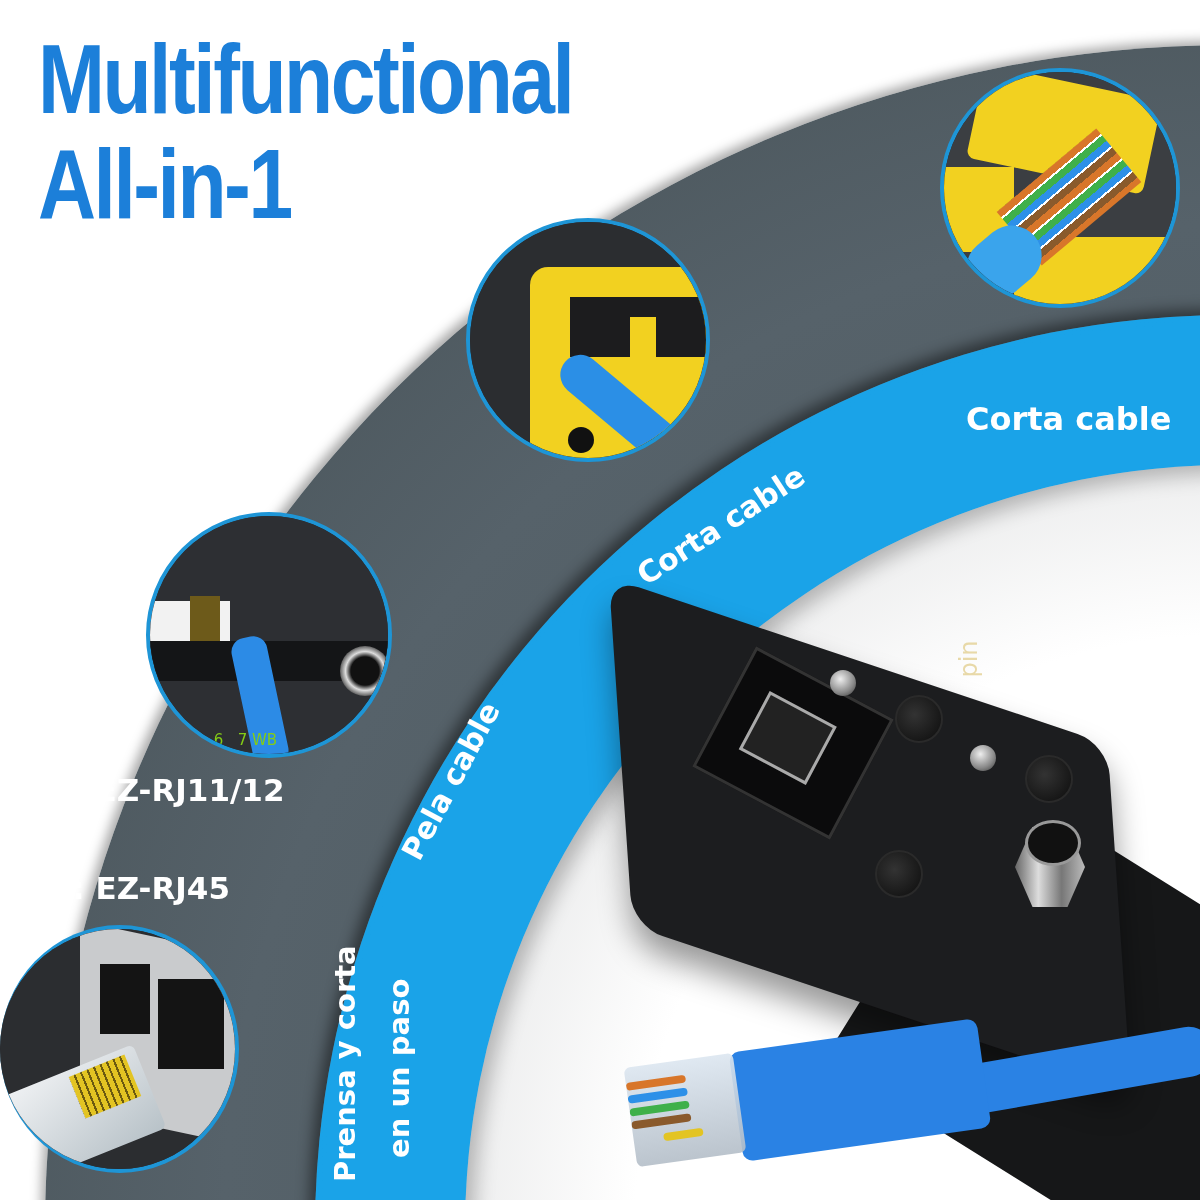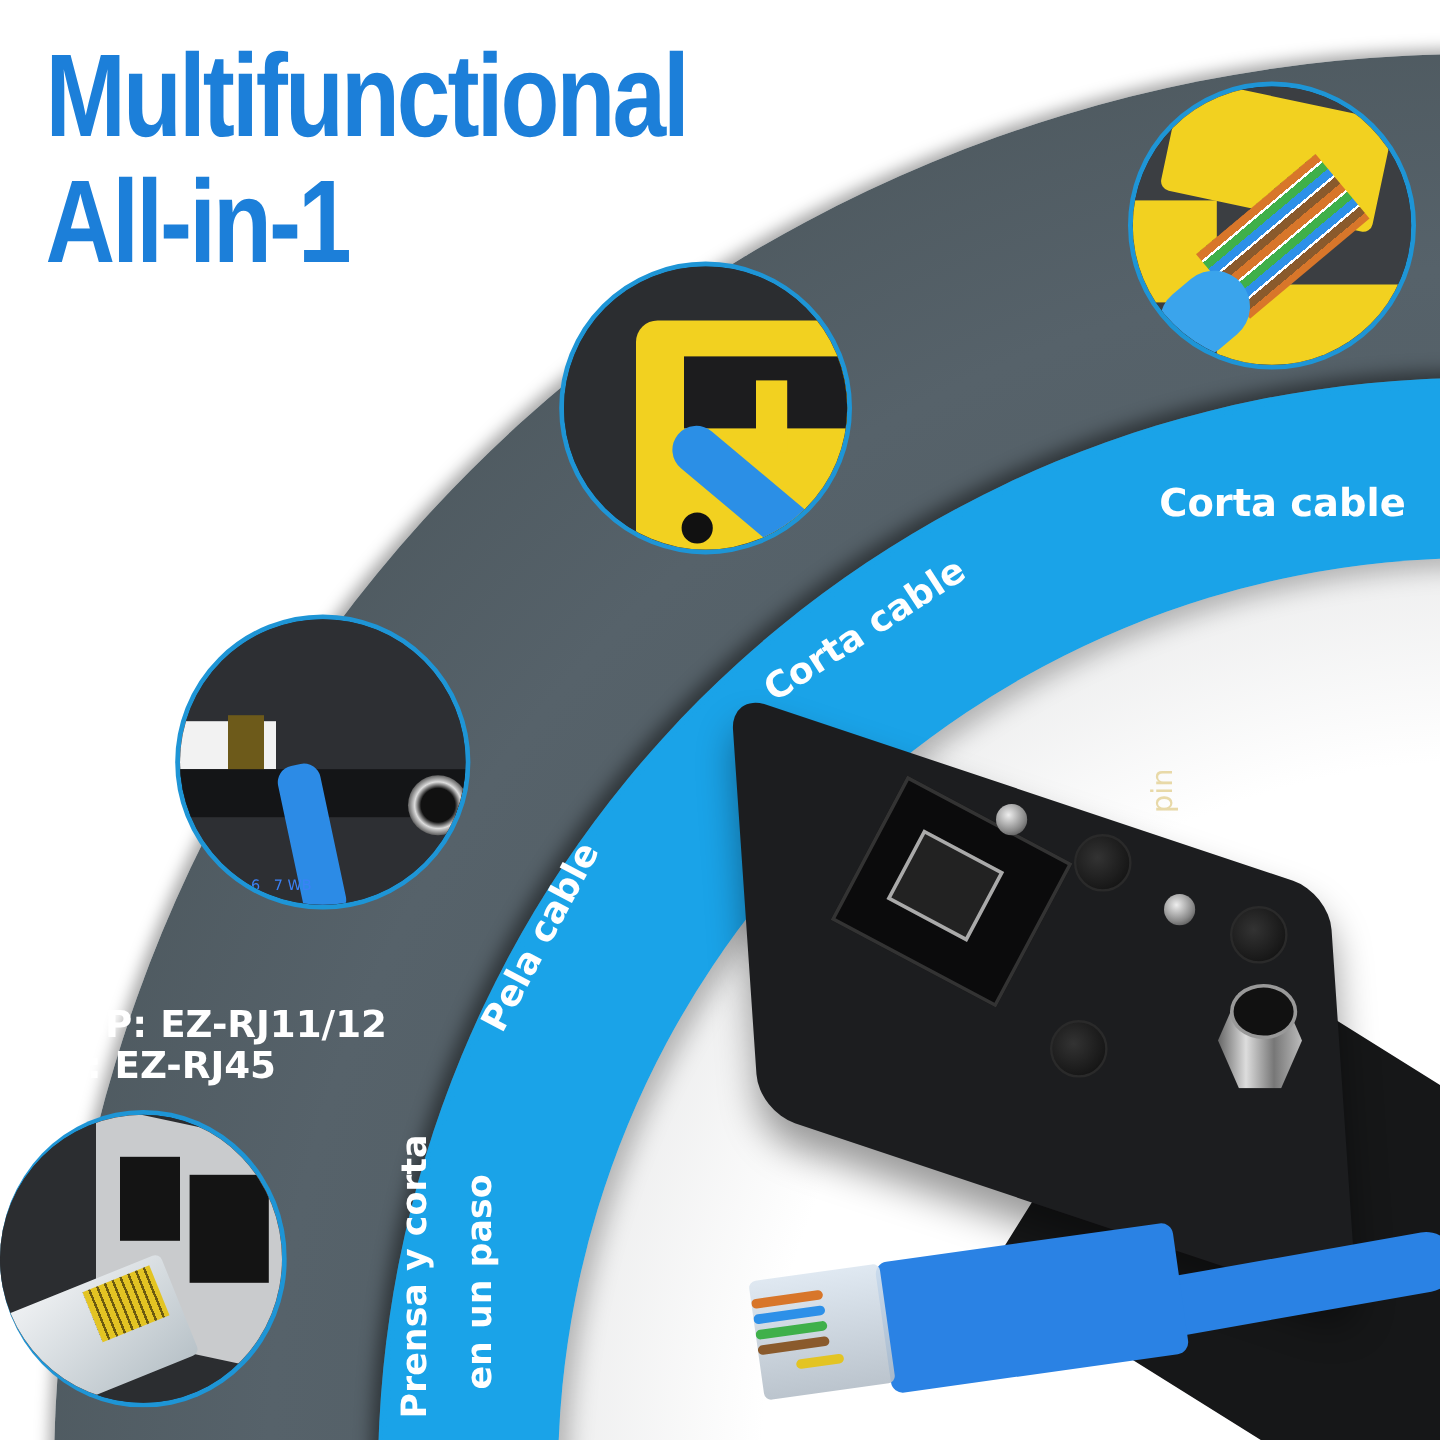--- a/index.html
+++ b/index.html
@@ -15,21 +15,21 @@
 
   .label { position:absolute; color:#ffffff; font-family:"DejaVu Sans", sans-serif; font-weight:bold; font-size:30px; white-space:nowrap; transform-origin:left center; }
   #label-corta-1 { left:966px; top:400px; font-size:32px; }
   #label-corta-2 { left:640px; top:560px; transform:rotate(-33deg); }
   #label-pela { left:410px; top:840px; transform:rotate(-62deg); }
   .vertical-text { position:absolute; color:#fff; font-family:"DejaVu Sans", sans-serif; font-weight:bold; font-size:29px; white-space:nowrap; transform:rotate(-90deg); transform-origin:left top; }
   #label-prensa-1 { left:328px; top:1182px; }
   #label-prensa-2 { left:382px; top:1158px; }
 
   .connector-text { position:absolute; left:28px; color:#fff; font-family:"DejaVu Sans", sans-serif; font-weight:bold; font-size:31px; white-space:nowrap; }
-  #conn-6p { top:836px;margin-left:38px; }
+  #conn-6p { top:772px; }
   #conn-8p { top:870px; }
 
   .detail { position:absolute; border-radius:50%; border:4px solid #1e95d6; overflow:hidden; background:#2a2d30; }
   #detail-top-right { left:940px; top:68px; width:232px; height:232px; }
   #detail-mid { left:466px; top:218px; width:236px; height:236px; }
   #detail-left { left:146px; top:512px; width:238px; height:238px; }
   #detail-bottom-left { left:0px; top:925px; width:235px; height:240px; border-left:none; }
 
   .shape { position:absolute; }
   .yellow { background:#f2d120; }
@@ -81,21 +81,21 @@
   <div class="shape" style="left:98px;top:205px;width:26px;height:26px;border-radius:50%;background:#111;"></div>
 </div>
 
 <div class="detail" id="detail-left">
   <div class="shape" style="left:0;top:0;width:238px;height:238px;background:#2d2f33;"></div>
   <div class="shape" style="left:0;top:85px;width:80px;height:40px;background:#f2f2f2;"></div>
   <div class="shape" style="left:40px;top:80px;width:30px;height:50px;background:#6d5a1a;"></div>
   <div class="shape" style="left:0;top:125px;width:238px;height:40px;background:#141517;"></div>
   <div class="shape cable" style="left:92px;top:120px;width:36px;height:130px;transform:rotate(-12deg);background:#2c8be6;border-radius:14px;"></div>
   <div class="shape" style="left:190px;top:130px;width:50px;height:50px;border-radius:50%;background:radial-gradient(circle,#111 40%,#ddd 55%,#666 70%);"></div>
-  <div class="shape" style="left:40px;top:215px;color:#3b82f6;font-size:12px;font-family:'DejaVu Sans',sans-serif;">5&nbsp;&nbsp;&nbsp;6&nbsp;&nbsp;&nbsp;7 WB</div>
+  <div class="shape" style="left:40px;top:215px;color:#84cc16;font-size:15px;font-family:'DejaVu Sans',sans-serif;">5&nbsp;&nbsp;&nbsp;6&nbsp;&nbsp;&nbsp;7 WB</div>
 </div>
 
 <div class="detail" id="detail-bottom-left">
   <div class="shape" style="left:0;top:0;width:235px;height:240px;background:#2b2d30;"></div>
   <div class="shape" style="left:80px;top:10px;width:170px;height:190px;background:#c9cbcd;transform:skewY(12deg);"></div>
   <div class="shape" style="left:100px;top:35px;width:50px;height:70px;background:#141414;"></div>
   <div class="shape" style="left:158px;top:50px;width:66px;height:90px;background:#141414;"></div>
   <div class="shape" style="left:5px;top:140px;width:150px;height:90px;background:linear-gradient(160deg,#f0f2f4,#b8c2c8);transform:rotate(-22deg);border-radius:6px;"></div>
   <div class="shape" style="left:75px;top:135px;width:60px;height:45px;transform:rotate(-22deg);background:repeating-linear-gradient(90deg,#e3c423 0 5px,#6b5a10 5px 7px);"></div>
 </div>

